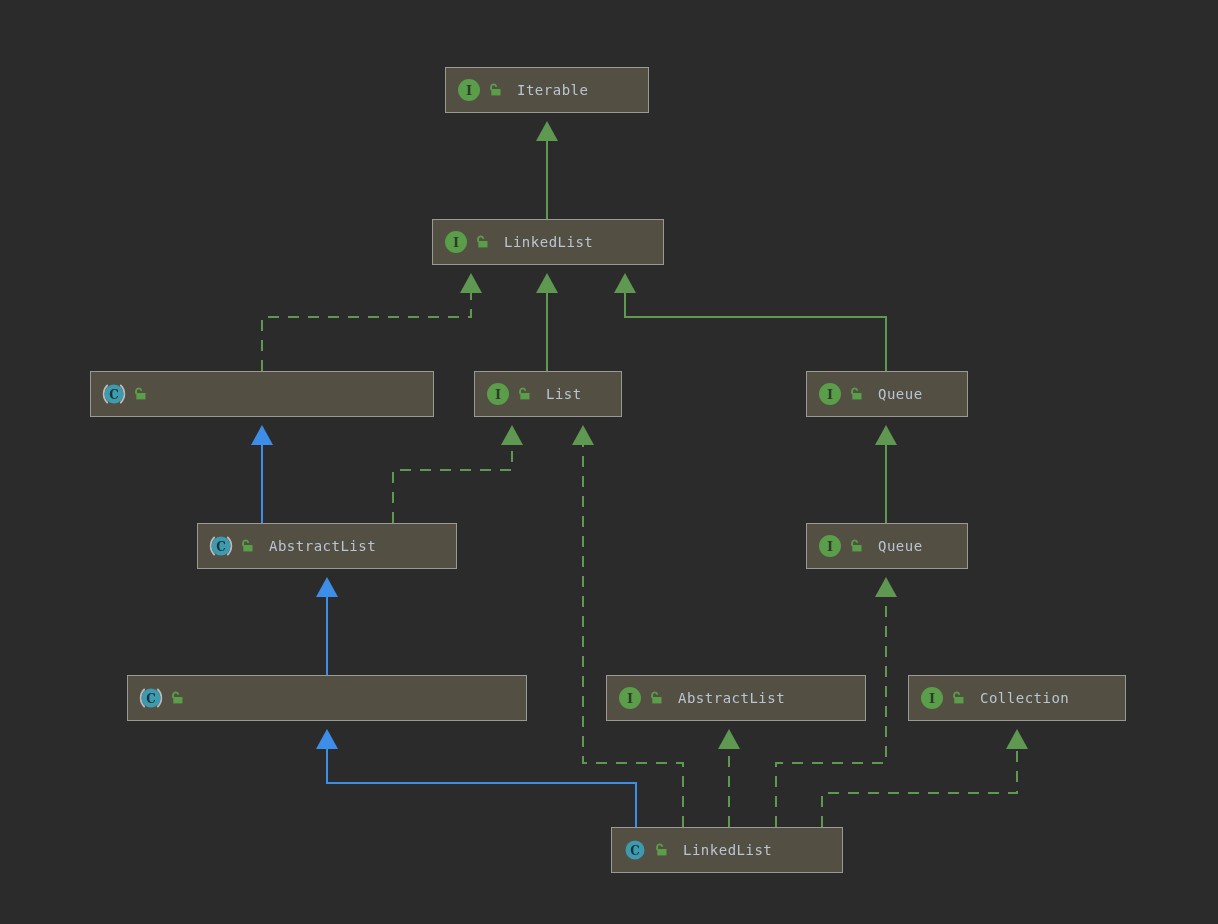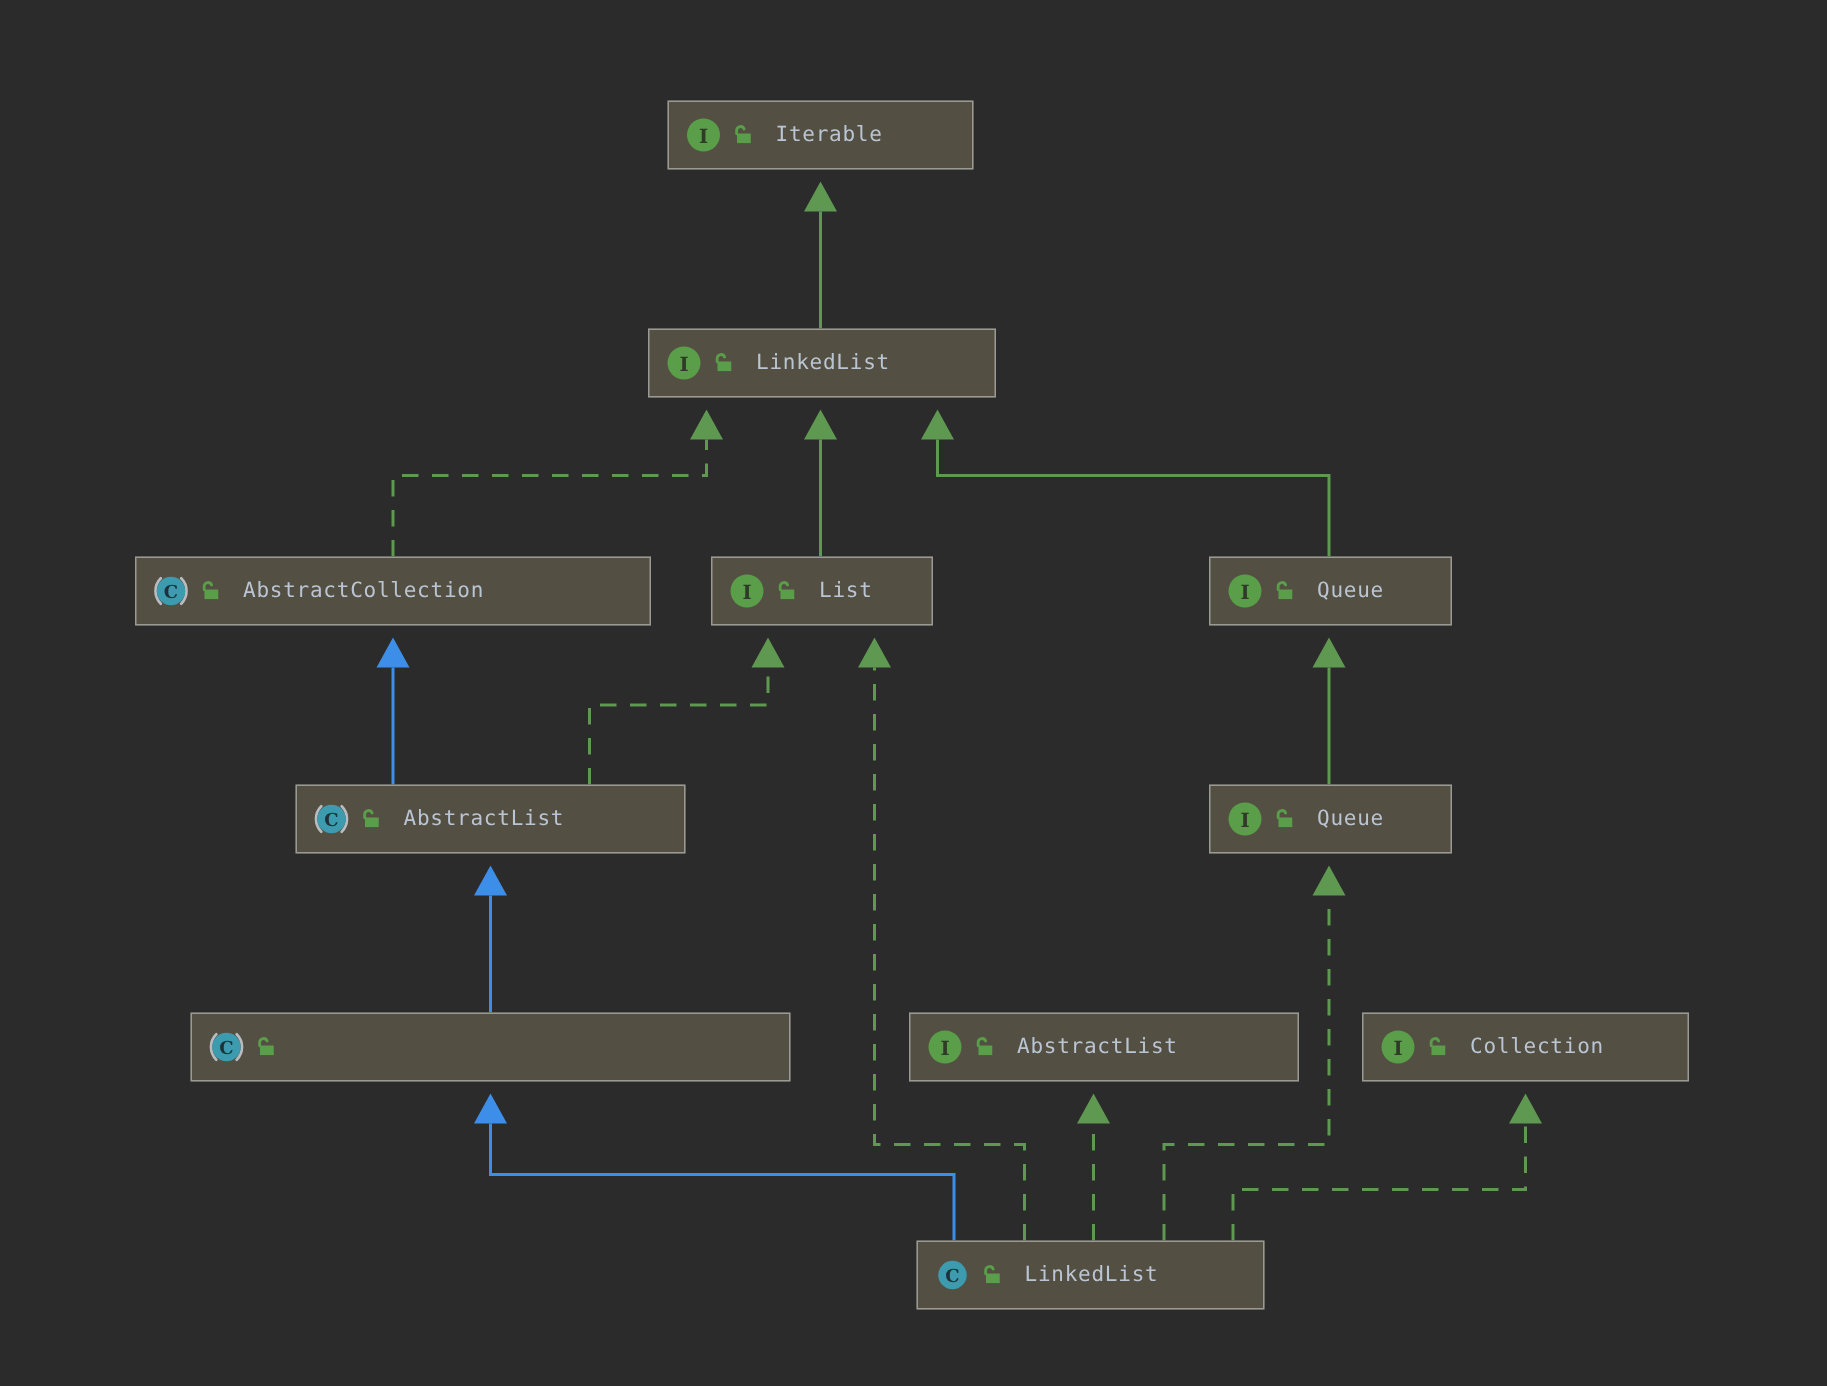--- a/index.html
+++ b/index.html
@@ -152,21 +152,20 @@
           <circle cx="13" cy="13" r="9.5" fill="#3d9bb0"></circle>
           <text x="13" y="17.8" text-anchor="middle" font-family="DejaVu Serif, serif" font-size="12" font-weight="bold" fill="#1d3239">C</text>
         </svg>
       </span>
       <span style="display: flex;">
         <svg class="icon-lock" viewBox="0 0 16 16" xmlns="http://www.w3.org/2000/svg">
           <path d="M4.1 7.2 V4.6 a2.6 2.6 0 0 1 5.0 -0.6" stroke="#5a9e4a" stroke-width="1.9" fill="none" stroke-linecap="round"></path>
           <rect x="4.3" y="7.0" width="9.2" height="6.4" fill="#5a9e4a"></rect>
         </svg>
       </span>
-      <span class="node-label">AbstractCollection</span>
     </div>
     <div class="uml-node" style="left: 474px; top: 371px; width: 148px; height: 46px;">
       <span style="display: flex;">
         <svg class="icon-kind" viewBox="0 0 26 26" xmlns="http://www.w3.org/2000/svg">
           <circle cx="13" cy="13" r="11" fill="#5a9e4a"></circle>
           <text x="13" y="18" text-anchor="middle" font-family="DejaVu Serif, serif" font-size="13" font-weight="bold" fill="#2f3a28">I</text>
         </svg>
       </span>
       <span style="display: flex;">
         <svg class="icon-lock" viewBox="0 0 16 16" xmlns="http://www.w3.org/2000/svg">

